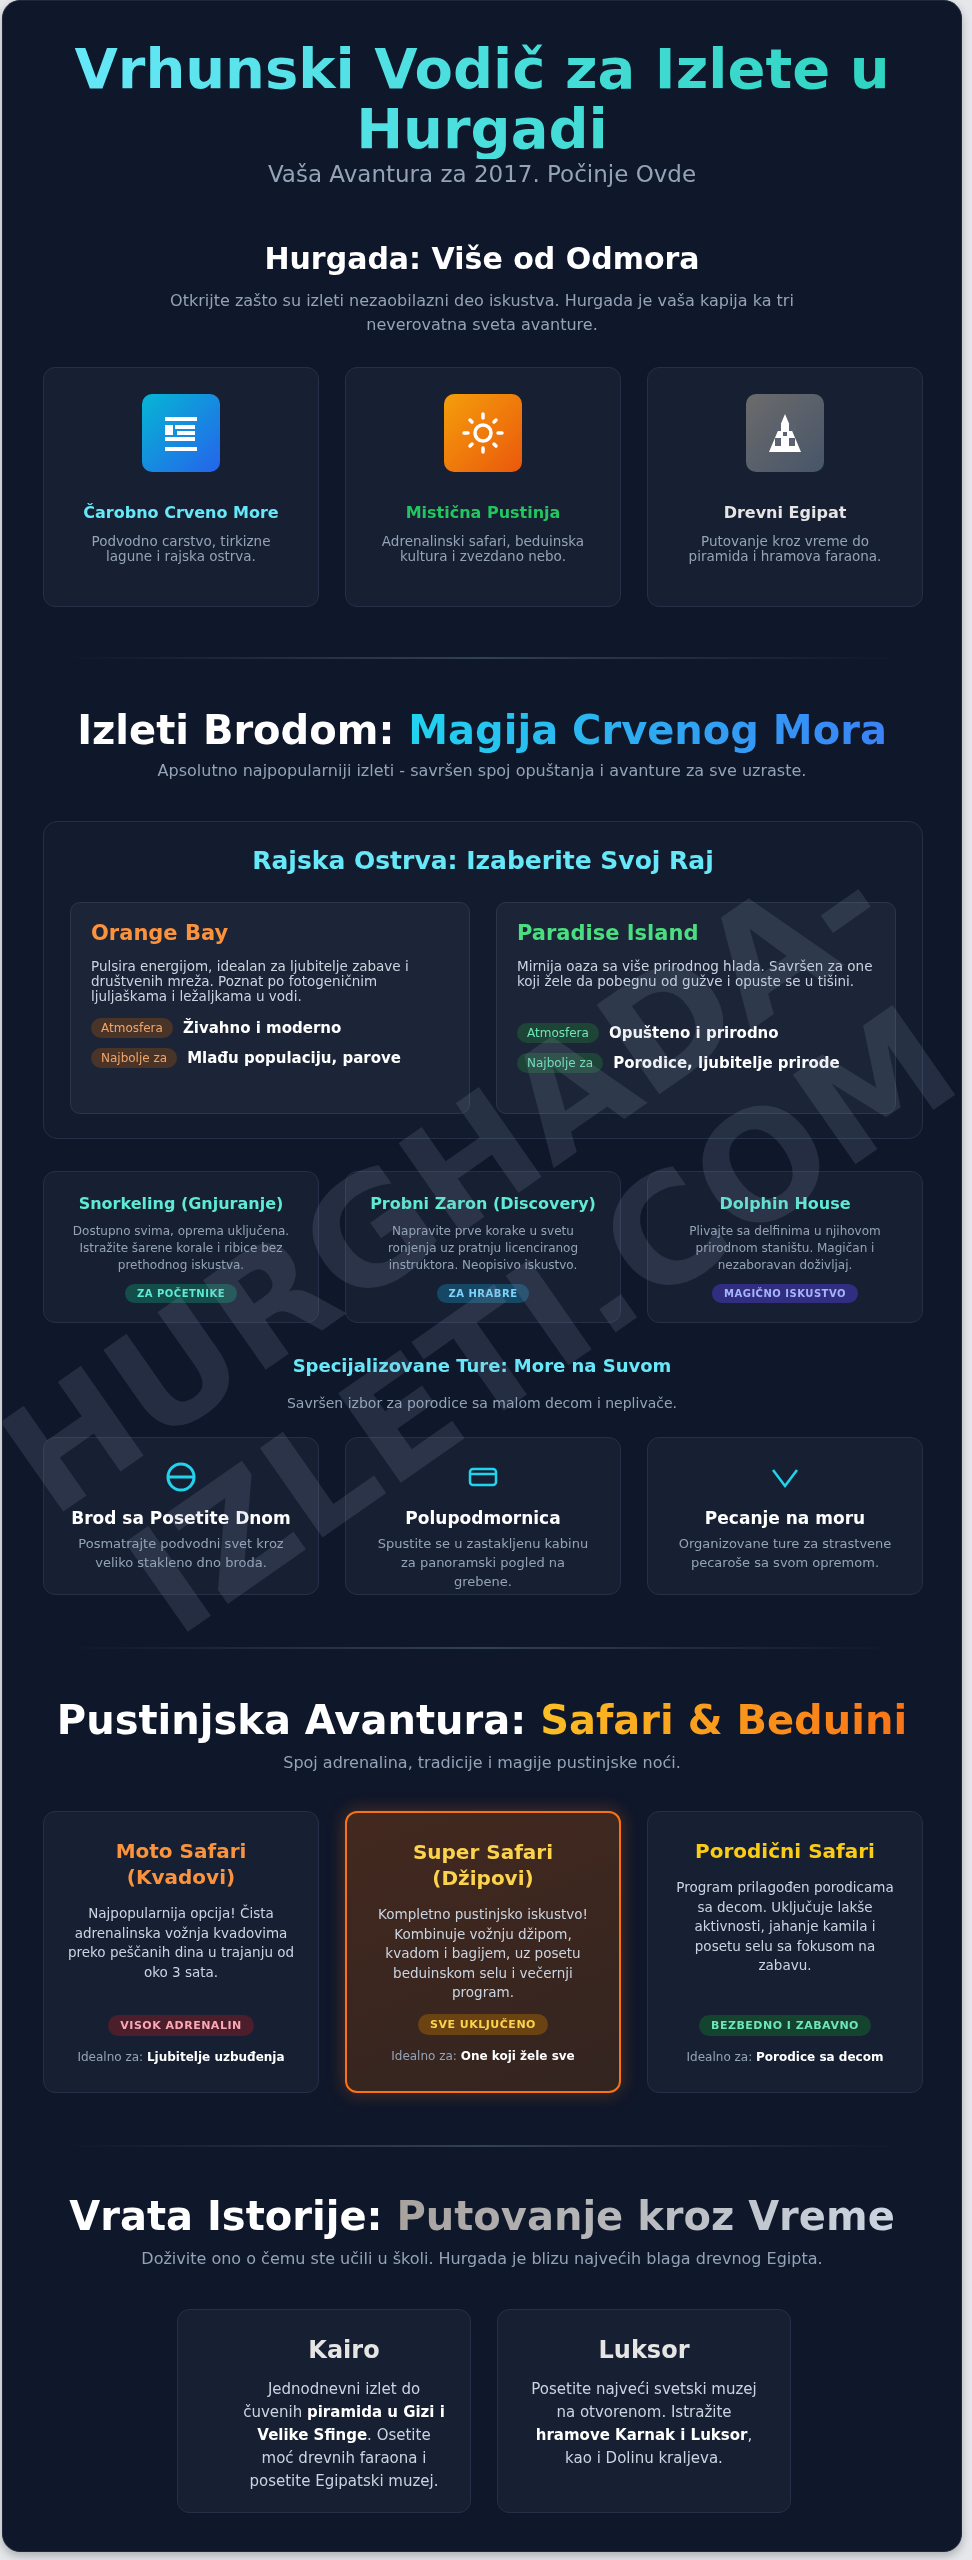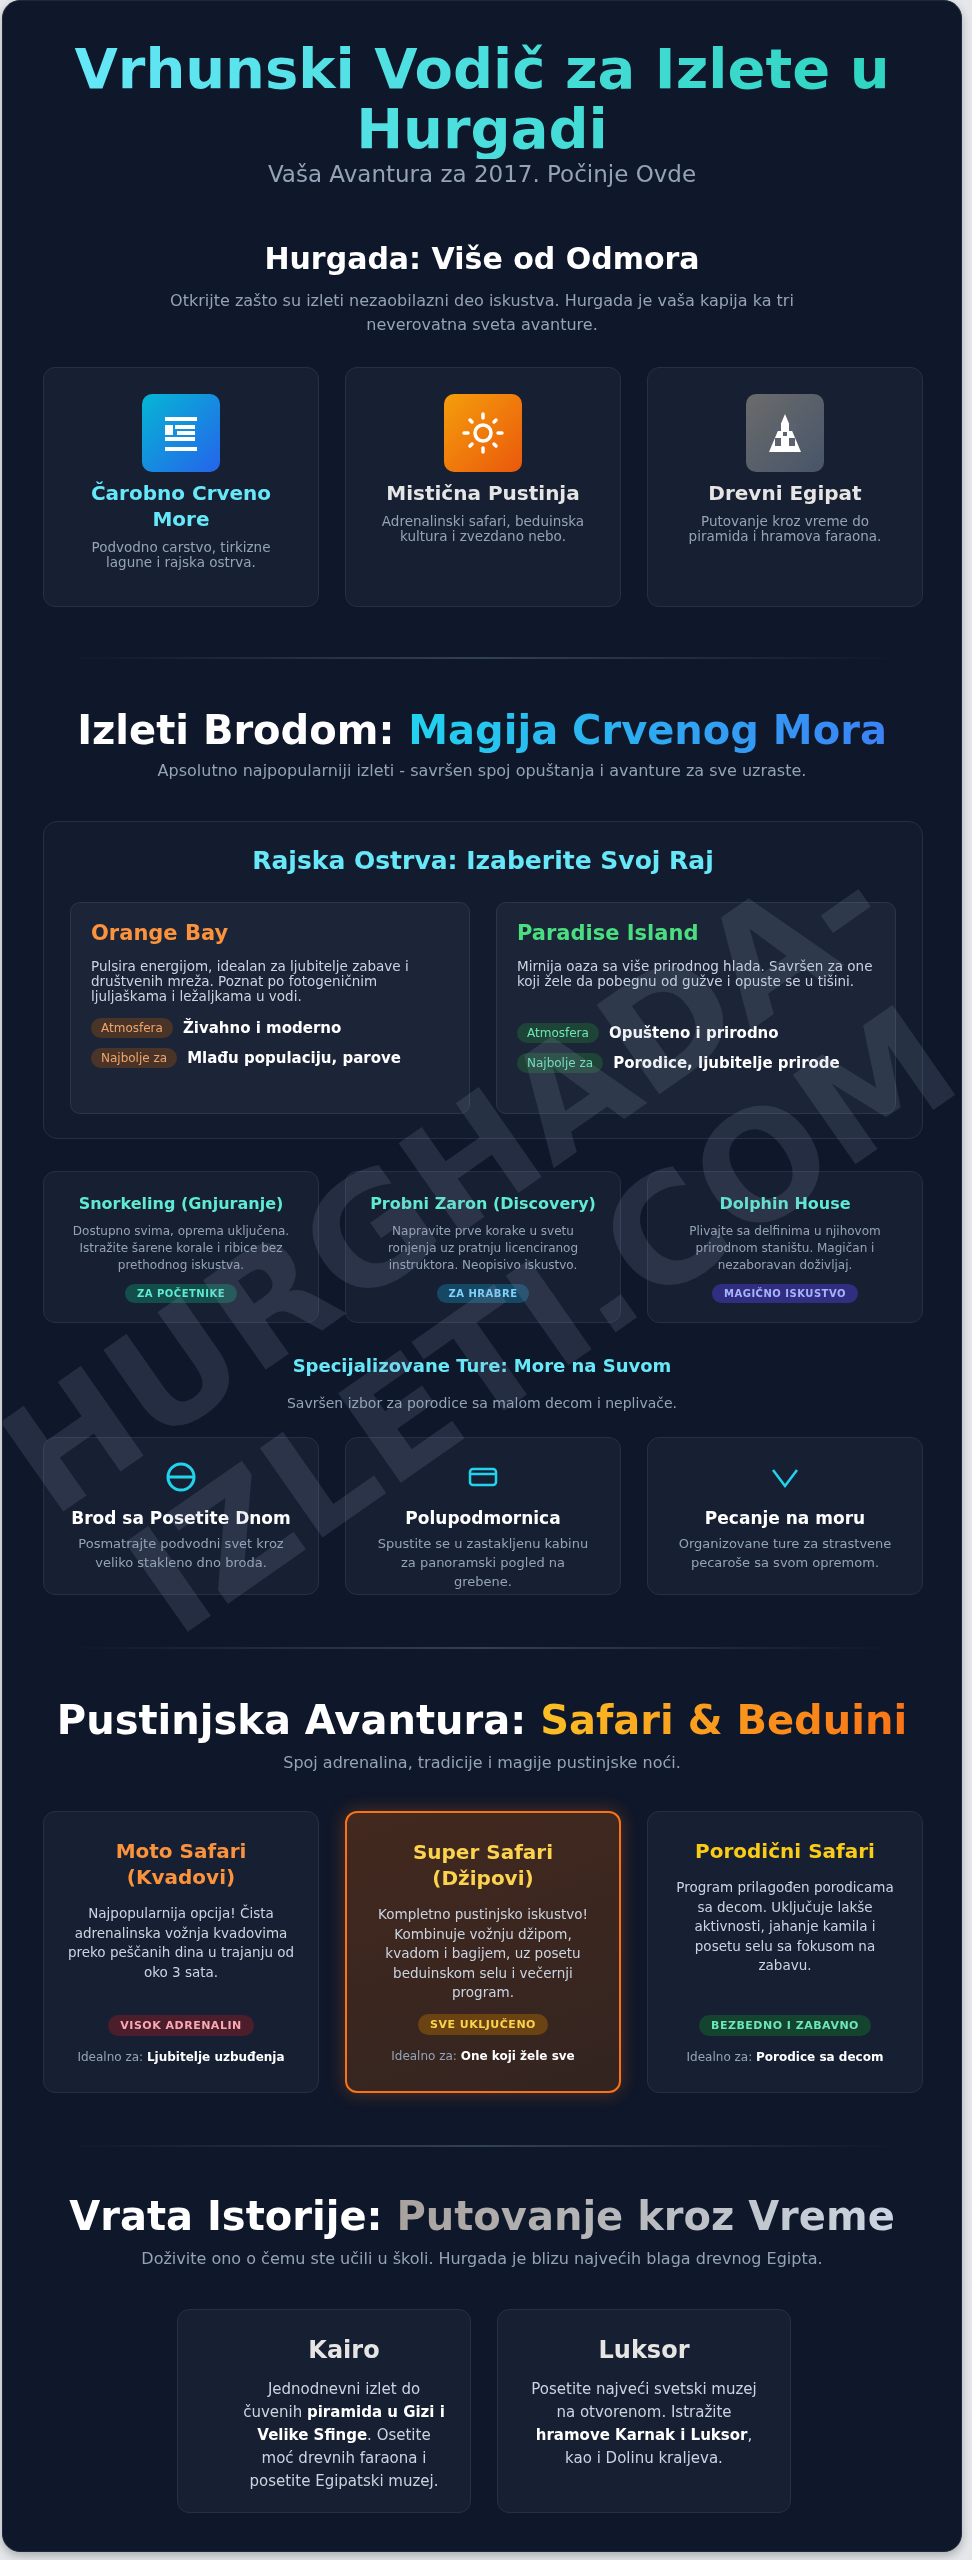--- a/index.html
+++ b/index.html
@@ -28,21 +28,21 @@
   .sec-h { position: absolute; left: 0; right: 0; text-align: center; font-weight: bold; color: #ffffff; }
   .sec-p { position: absolute; left: 120px; right: 120px; text-align: center; color: #94a3b8; font-size: 16px; line-height: 24px; }
   .card {
     position: absolute; background: #172033; border: 1px solid #243047; border-radius: 12px;
     text-align: center;
   }
   .icon-tile {
     width: 78px; height: 78px; border-radius: 10px; margin: 26px auto 0;
     display: flex; align-items: center; justify-content: center;
   }
-  .feat-title { font-weight: bold; font-size: 20px; line-height: 26px; margin-top: 8px; padding: 0 20px; }
+  .feat-title { font-weight: bold; font-size: 16px; line-height: 26px; margin-top: 28px; padding: 0 20px; }
   .feat-desc { font-size: 13.5px; line-height: 15px; color: #94a3b8; margin-top: 8px; padding: 0 24px; }
   .divider { position: absolute; left: 60px; right: 60px; height: 2px; background: linear-gradient(90deg, transparent, #334155, transparent); }
   .grad-blue { background: linear-gradient(90deg, #22d3ee, #3b82f6); -webkit-background-clip: text; background-clip: text; color: transparent; }
   .grad-orange { background: linear-gradient(90deg, #fbbf24, #f97316); -webkit-background-clip: text; background-clip: text; color: transparent; }
   .grad-gray { background: linear-gradient(90deg, #a8a29e, #cbd5e1); -webkit-background-clip: text; background-clip: text; color: transparent; }
   .island-card { position: absolute; background: #1c2537; border: 1px solid #2b364b; border-radius: 10px; padding: 18px 20px; text-align: left; }
   .island-title { font-size: 21px; font-weight: bold; }
   .island-desc { font-size: 13.5px; line-height: 15px; color: #cbd5e1; margin-top: 14px; }
   .kv { display: flex; align-items: center; margin-top: 10px; }
   .pill { font-size: 12px; padding: 3px 10px; border-radius: 12px; margin-right: 10px; }
@@ -103,21 +103,21 @@
             <line x1="22" y1="37" x2="22" y2="41"></line>
             <line x1="3" y1="22" x2="7" y2="22"></line>
             <line x1="37" y1="22" x2="41" y2="22"></line>
             <line x1="9" y1="9" x2="11" y2="11"></line>
             <line x1="33" y1="33" x2="35" y2="35"></line>
             <line x1="35" y1="9" x2="33" y2="11"></line>
             <line x1="9" y1="35" x2="11" y2="33"></line>
           </g>
         </svg>
     </div>
-    <div class="feat-title" style="color:#e5e5e5;">Mistična Pustinja</div>
+    <div class="feat-title" style="color:#22c55e;">Mistična Pustinja</div>
     <div class="feat-desc">Adrenalinski safari, beduinska kultura i zvezdano nebo.</div>
   </div>
 
   <div class="card" style="left:644px;top:366px;width:276px;height:240px;">
     <div class="icon-tile" style="background:linear-gradient(135deg,#6b6b6b,#475569);">
       <svg width="40" height="42" viewBox="0 0 40 42">
           <g fill="#fff">
             <polygon points="20,2 36,40 4,40"></polygon>
           </g>
           <g fill="#5b6170">

